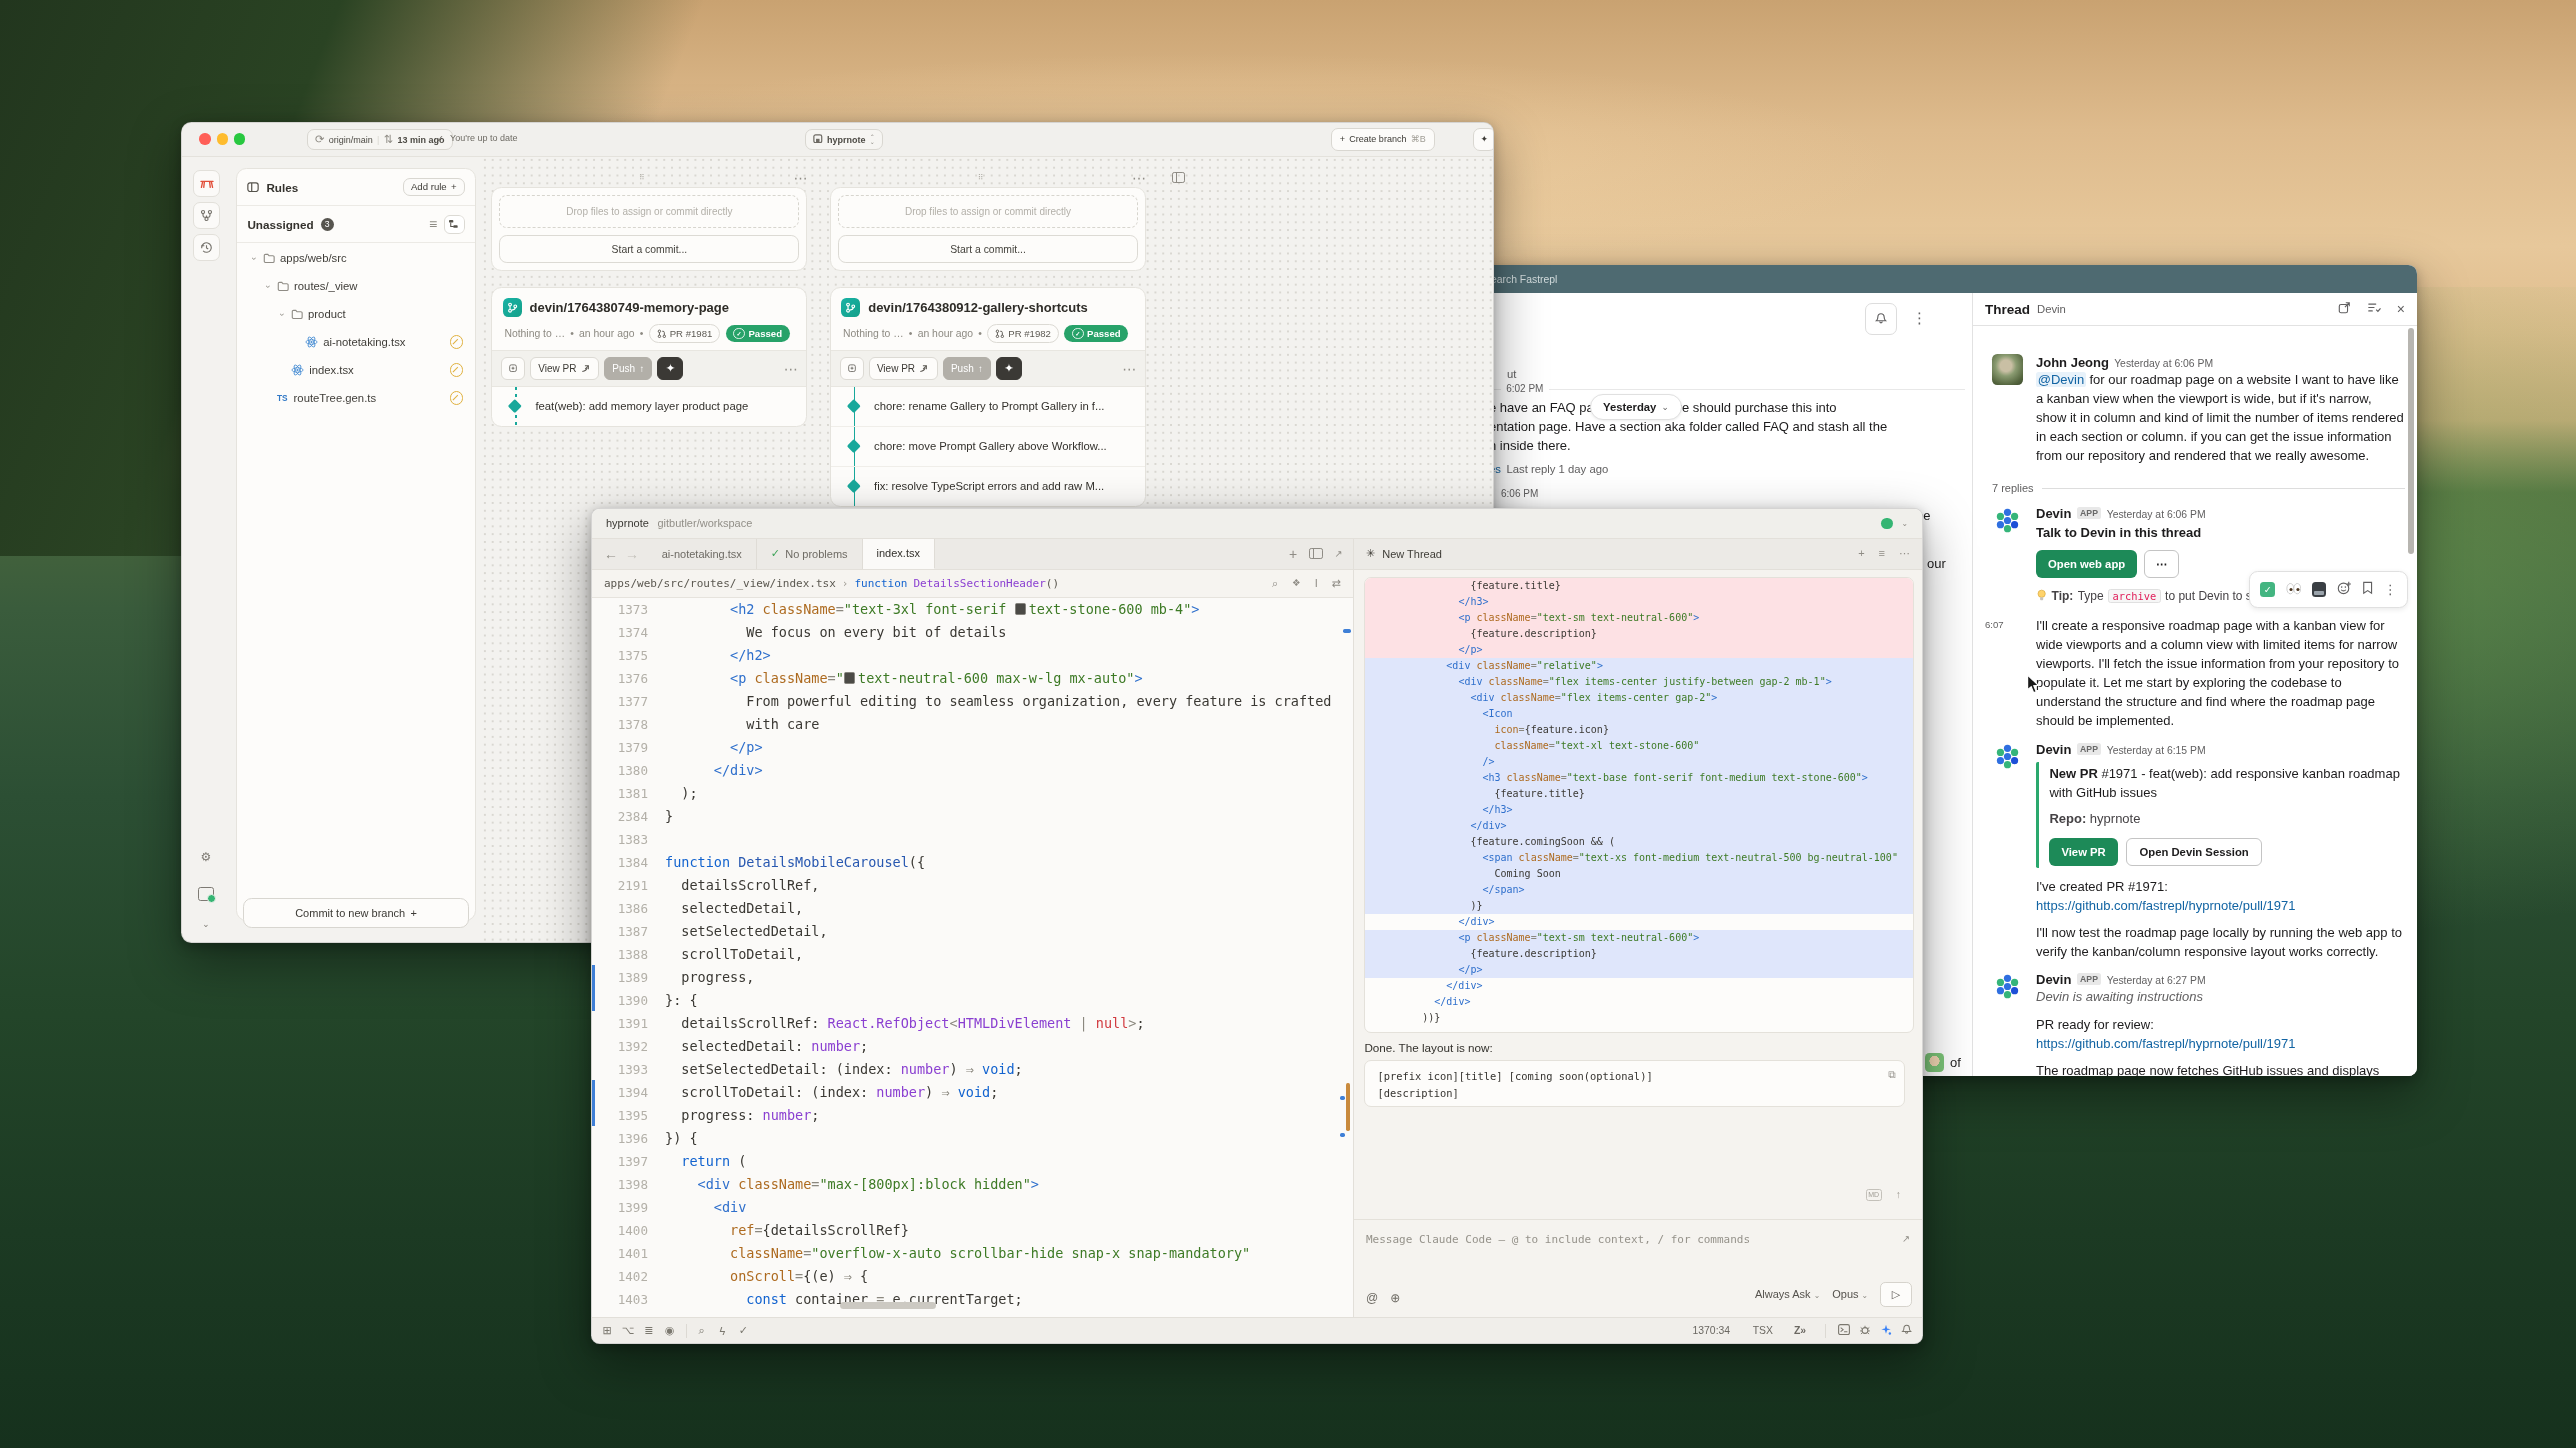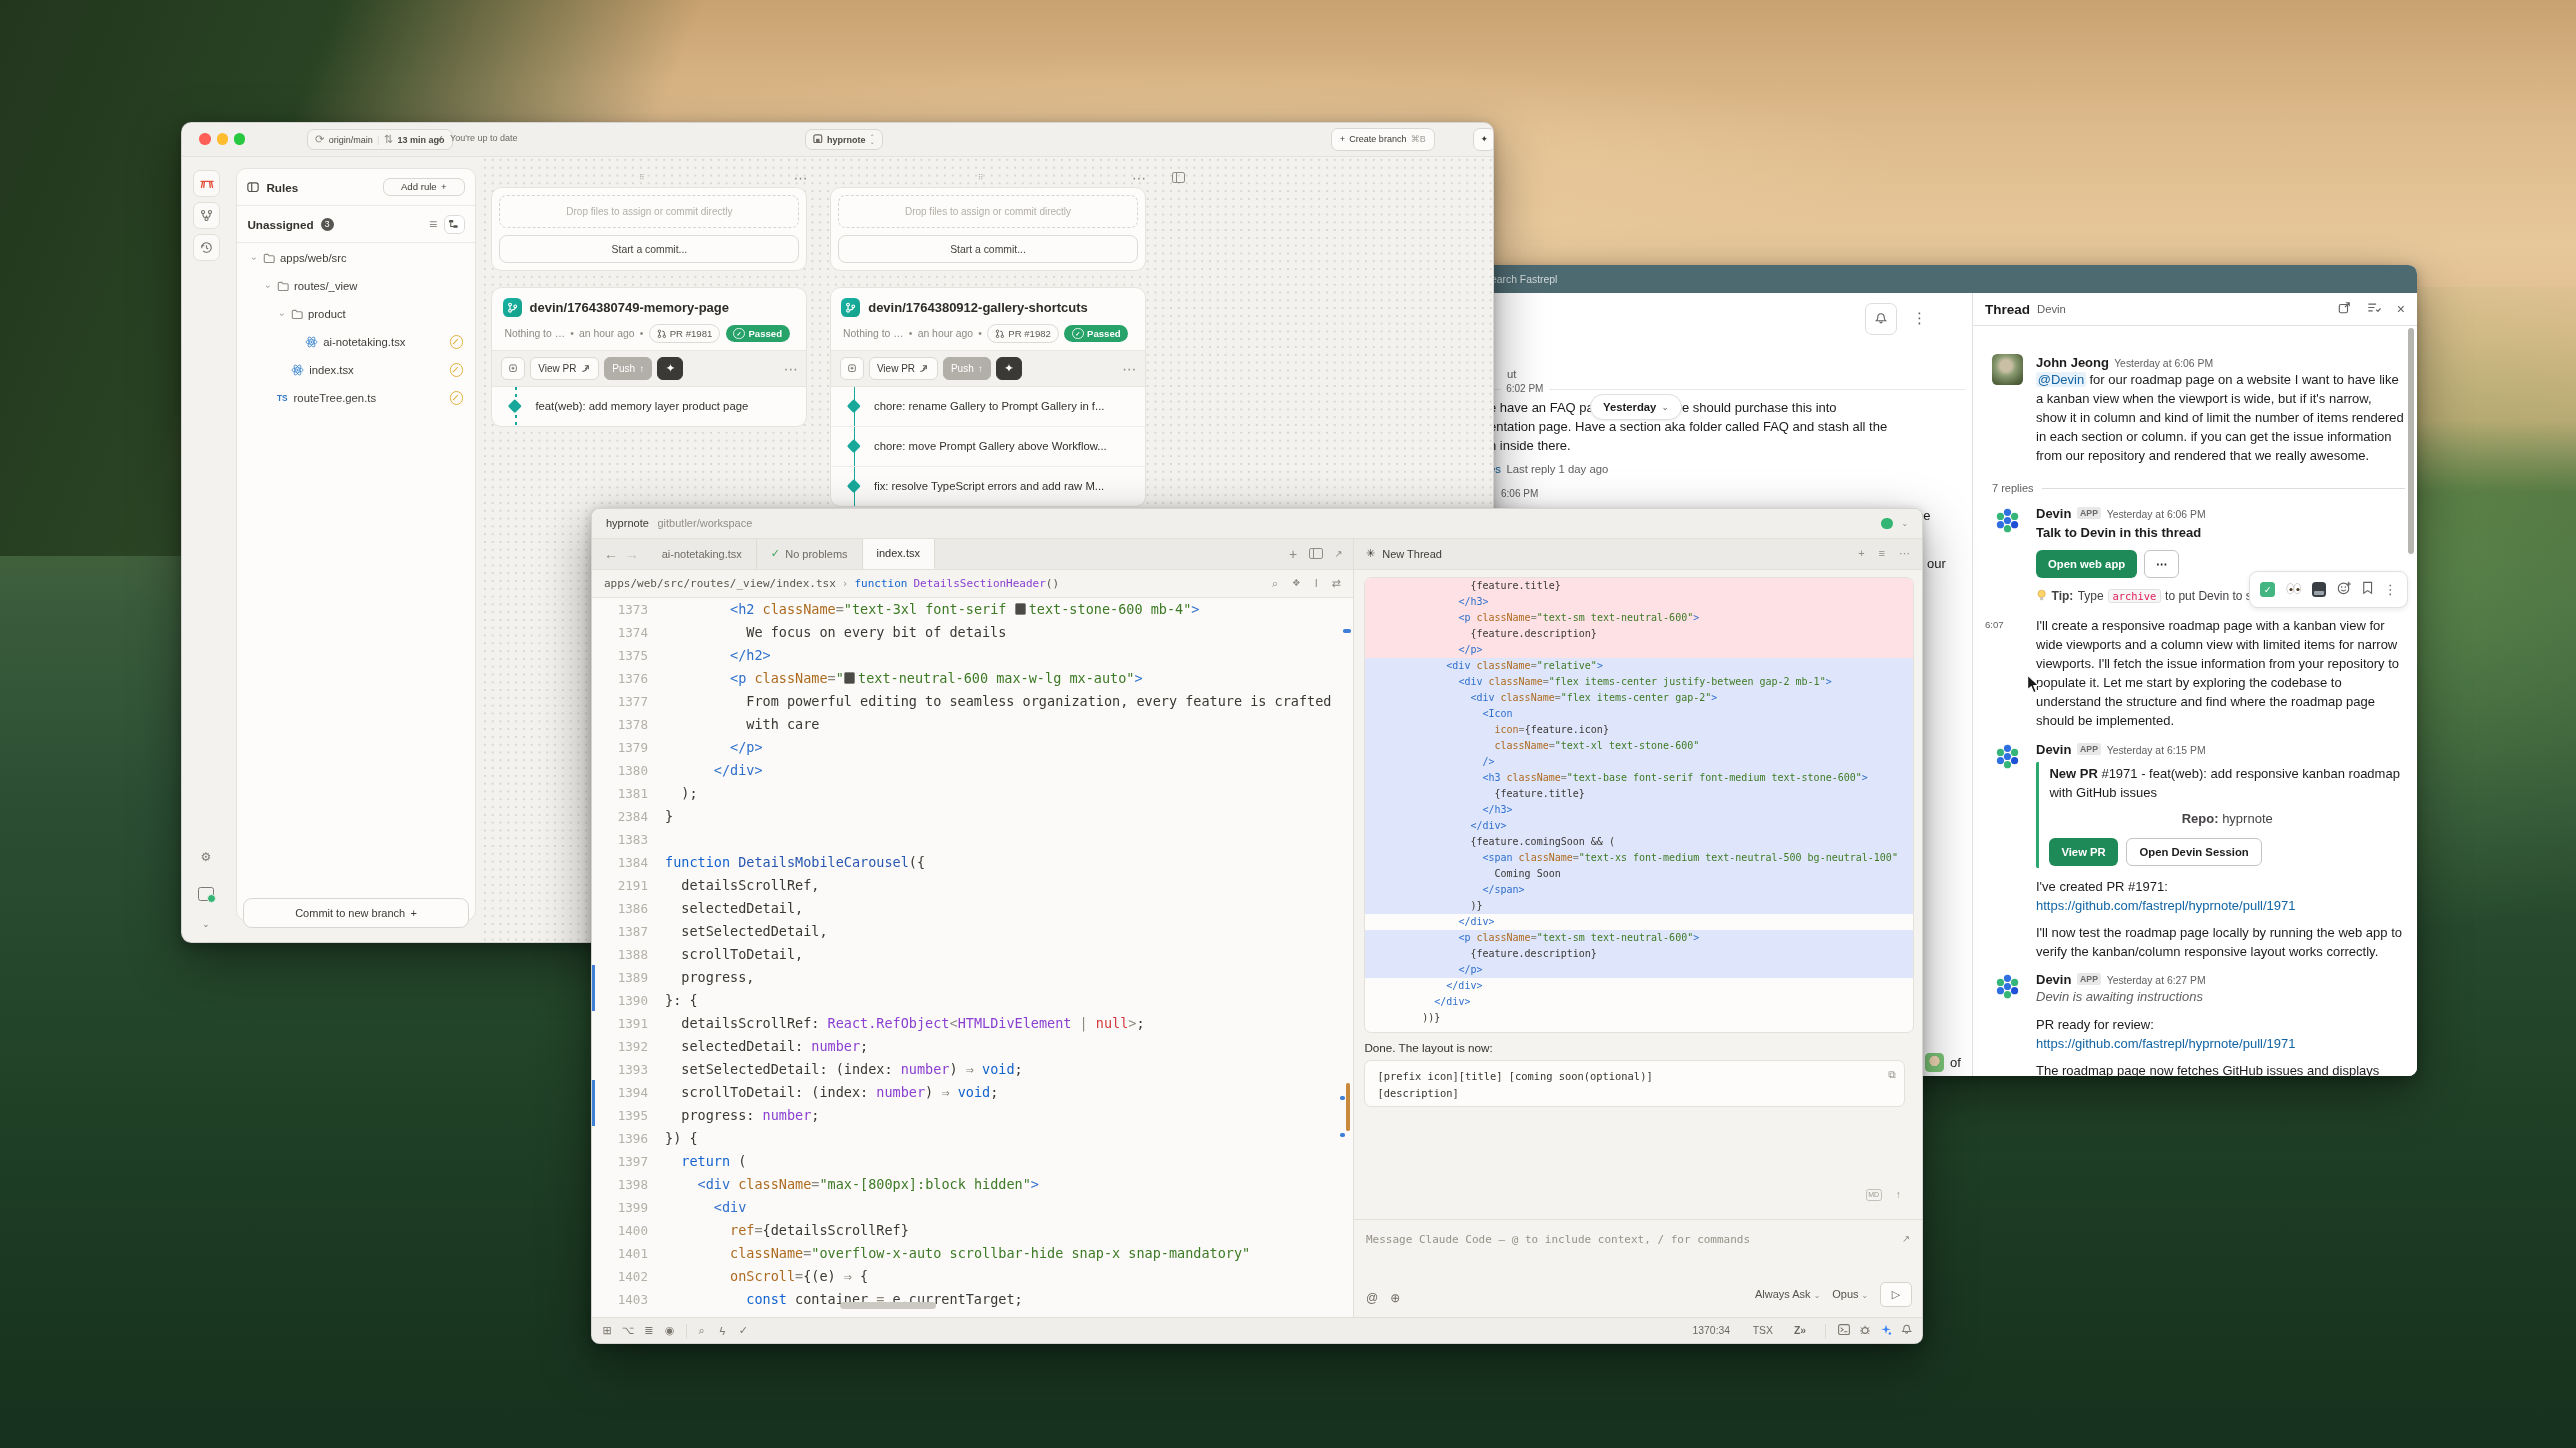--- a/index.html
+++ b/index.html
@@ -211,21 +211,21 @@
                 <circle cx="26.2" cy="13.3" r="4.2" fill="#35b57a"></circle>
                 <circle cx="26.2" cy="22.8" r="4.2" fill="#1d4fd7"></circle>
                 <circle cx="18.0" cy="27.5" r="4.2" fill="#35b57a"></circle>
                 <circle cx="9.8" cy="22.8" r="4.2" fill="#2f6fe0"></circle>
                 <circle cx="9.8" cy="13.3" r="4.2" fill="#35b57a"></circle>
               </svg></div>
             <div style="margin-left: 63px;">
               <div><span class="mname">Devin</span><span class="appbadge">APP</span><span class="mtime">Yesterday at 6:15 PM</span></div>
               <div class="attach">
                 <div class="mtext"><b>New PR</b> #1971 - feat(web): add responsive kanban roadmap with GitHub issues</div>
-                <div class="mtext" style="margin-top:7px;color:#454245;text-align:center;"><b>Repo:</b> hyprnote</div>
+                <div class="mtext" style="margin-top:7px;color:#454245;"><b>Repo:</b> hyprnote</div>
                 <div style="display:flex;gap:8.7px;margin-top:10.4px;">
                   <span class="greenbtn">View PR</span>
                   <span class="whitebtn">Open Devin Session</span>
                 </div>
               </div>
               <div class="mtext" style="margin-top:8.7px;">I've created PR #1971:</div>
               <div class="mtext"><a class="slacklink" style="text-decoration:none;">https://github.com/fastrepl/hyprnote/pull/1971</a></div>
               <div class="mtext" style="margin-top:8.7px;">I'll now test the roadmap page locally by running the web app to verify the kanban/column responsive layout works correctly.</div>
             </div>
           </div>
@@ -339,21 +339,21 @@
     </div>
 
     <div class="sidebar">
       <div class="sb-row">
         <span><svg width="12" height="10.4" viewBox="0 0 14 12">
               <rect x="1" y="1" width="12" height="10" rx="2.5" fill="none" stroke="#55524b" stroke-width="1.4"></rect>
               <path d="M5.5 1v10" stroke="#55524b" stroke-width="1.4"></path>
             </svg></span>
         <span style="font-size:11.7px;font-weight:700;color:#34322d;margin-left:7px;">Rules</span>
         <span style="flex:1"></span>
-        <span class="gb-btn" style="height:17.4px;font-size:9.6px;padding:0 17px;">
+        <span class="gb-btn" style="height:17.4px;font-size:9.6px;padding:0 7px;">
             <span>Add rule</span>
             <span>+</span>
           </span>
       </div>
       <div class="sb-row">
         <span style="font-size:11.7px;font-weight:700;color:#34322d;">Unassigned</span>
         <span style="margin-left:7px;width:13px;height:13px;border-radius:50%;background:#57554f;color:#fff;font-size:8.7px;display:flex;align-items:center;justify-content:center;">3</span>
         <span style="flex:1"></span>
         <span style="display:flex;border-radius:6px;overflow:hidden;">
           <span style="width:21px;height:19px;display:flex;align-items:center;justify-content:center;color:#8f8c85;">≡</span>

